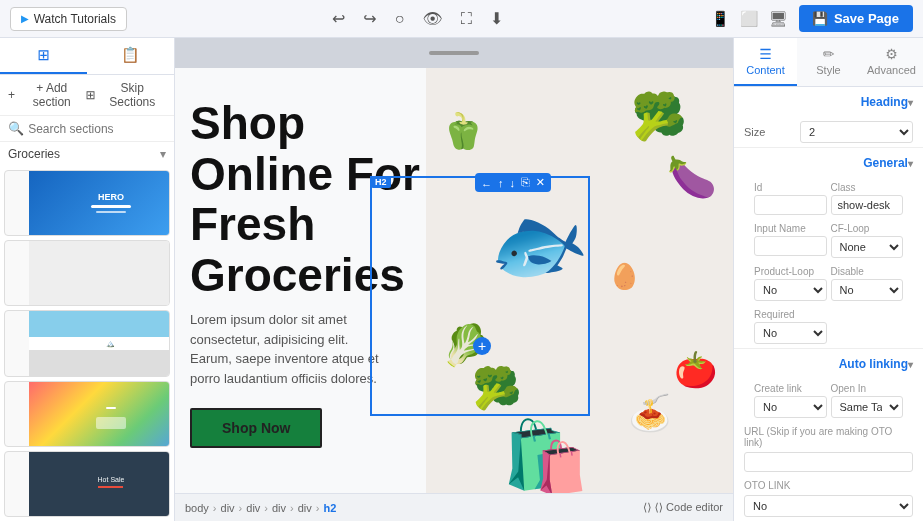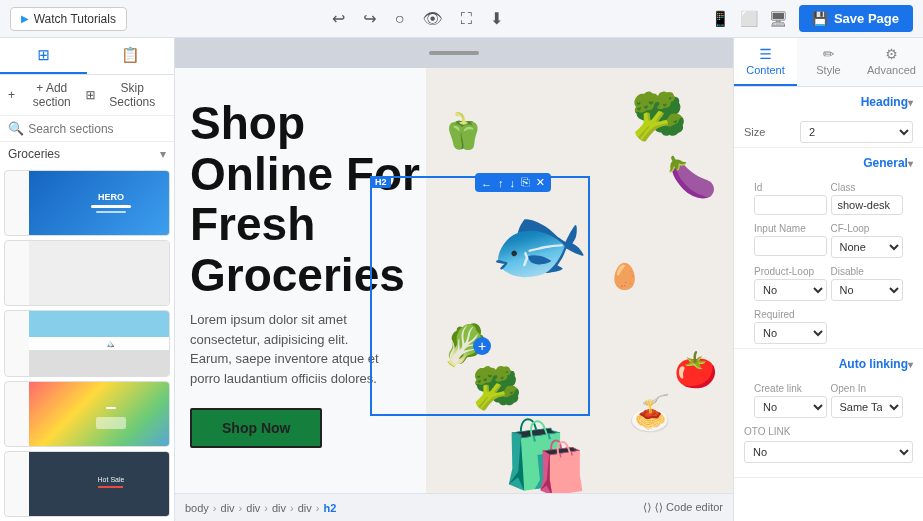--- a/index.html
+++ b/index.html
@@ -767,20 +767,24 @@
           </select>
         </div>
         <div>
           <div class="panel-col-label">Open In</div>
           <select class="panel-select">
             <option>Same Tab</option>
             <option>New Tab</option>
           </select>
         </div>
       </div>
+      <div style="padding:4px 10px;">
+        <div class="panel-col-label">URL (Skip if you are making OTO link)</div>
+        <input class="panel-input" type="text" value="" style="margin-top: 2px;">
+      </div>
       <div style="padding:4px 10px 2px;">
         <div class="panel-col-label">OTO LINK</div>
         <select class="panel-select" style="margin-top:2px;">
           <option>No</option>
           <option>Yes</option>
         </select>
       </div>
       <div style="padding:4px 10px 8px;">
         
       </div>

